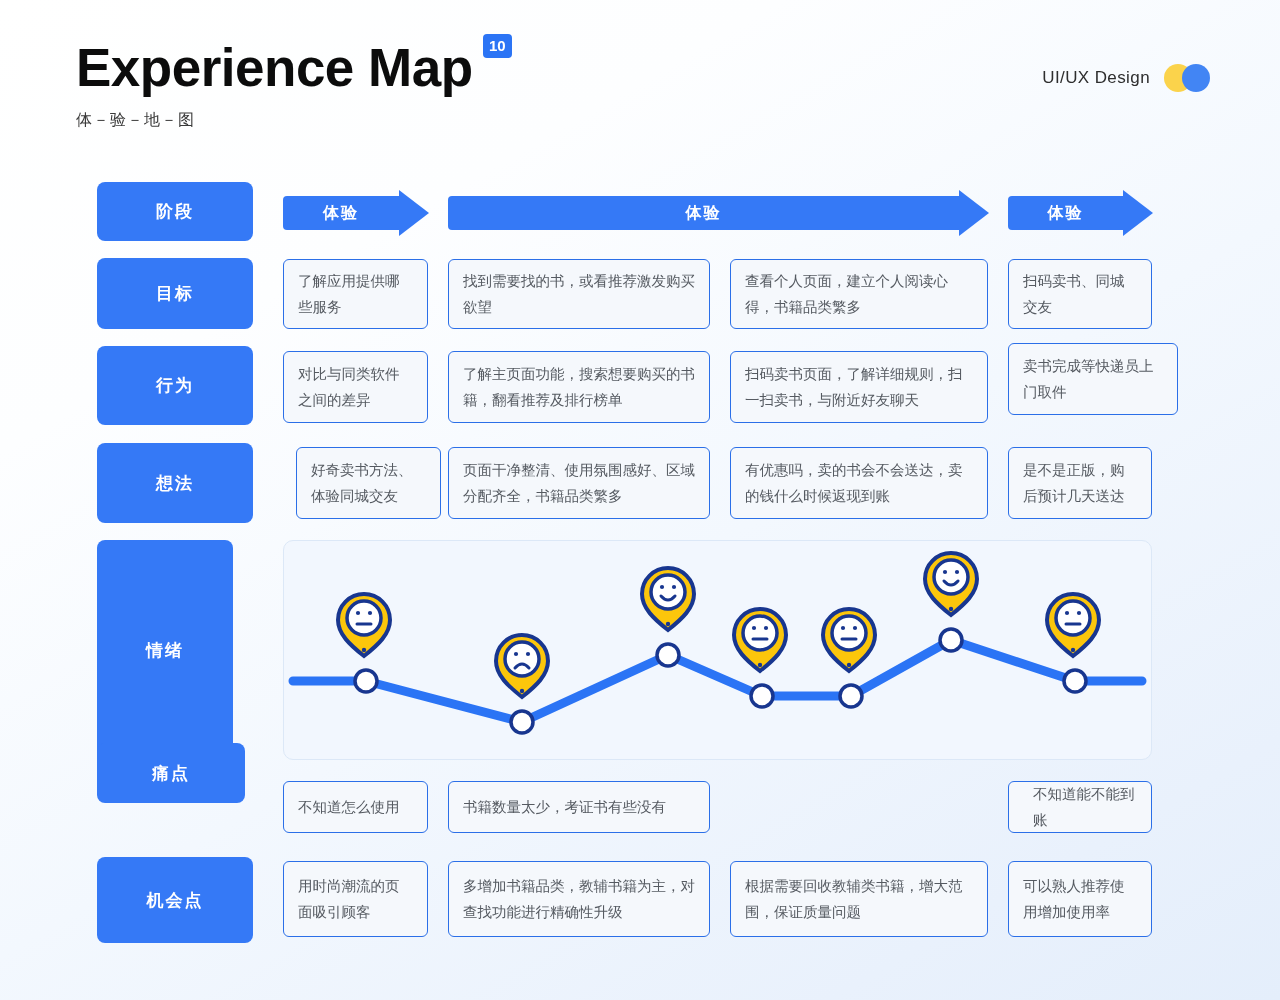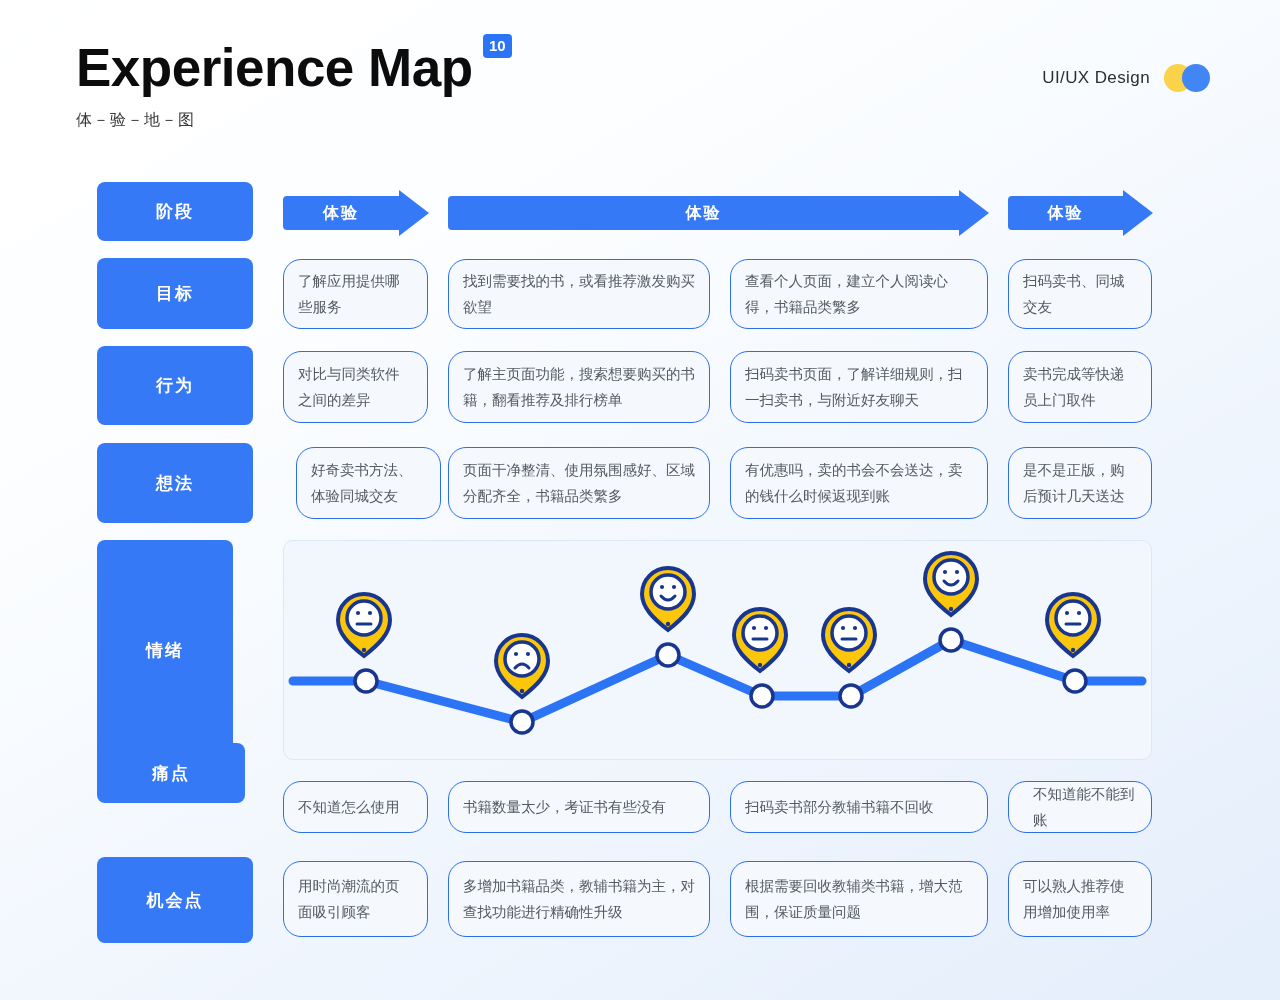--- a/index.html
+++ b/index.html
@@ -38,21 +38,21 @@
   #map-grid{position:absolute;left:0;top:0;width:1280px;height:1000px;}
 
   .row-label{
     position:absolute;background:#3579F6;border-radius:8px;
     color:#FFFFFF;font-size:17px;font-weight:bold;letter-spacing:2px;
     display:flex;align-items:center;justify-content:center;
     font-family:"DejaVu Sans",sans-serif;
   }
 
   .card{
-    position:absolute;background:#F5F8FC;border:1px solid #2B6FE8;border-radius:18px;
+    position:absolute;background:#F5F8FC;border:1px solid #2B6FE8;border-radius:6px;
     box-sizing:border-box;display:flex;align-items:center;
     padding:10px 14px;
     font-size:14.5px;color:#555A61;line-height:26px;
     font-family:"DejaVu Sans",sans-serif;
   }
 
   
   .stage-arrow{position:absolute;height:46px;padding-left:40px;}
   .stage-arrow .arrow-body{
     position:absolute;left:0;top:6px;height:34px;background:#3579F6;
@@ -130,21 +130,21 @@
   </div>
 
   <div class="card" style="left:283px;top:259px;width:145px;height:70px;">了解应用提供哪些服务</div>
   <div class="card" style="left:448px;top:259px;width:262px;height:70px;">找到需要找的书，或看推荐激发购买欲望</div>
   <div class="card" style="left:730px;top:259px;width:258px;height:70px;">查看个人页面，建立个人阅读心得，书籍品类繁多</div>
   <div class="card" style="left:1008px;top:259px;width:144px;height:70px;">扫码卖书、同城交友</div>
 
   <div class="card" style="left:283px;top:351px;width:145px;height:72px;">对比与同类软件之间的差异</div>
   <div class="card" style="left:448px;top:351px;width:262px;height:72px;">了解主页面功能，搜索想要购买的书籍，翻看推荐及排行榜单</div>
   <div class="card" style="left:730px;top:351px;width:258px;height:72px;">扫码卖书页面，了解详细规则，扫一扫卖书，与附近好友聊天</div>
-  <div class="card" style="left:1008px;top:351px;width:144px;height:72px;">卖书完成等快递员上门取件</div>
+  <div class="card" style="left:1008px;top:343px;width:170px;height:72px;">卖书完成等快递员上门取件</div>
 
   <div class="card" style="left:283px;top:447px;width:145px;height:72px;margin-left:13px;">好奇卖书方法、体验同城交友</div>
   <div class="card" style="left:448px;top:447px;width:262px;height:72px;">页面干净整清、使用氛围感好、区域分配齐全，书籍品类繁多</div>
   <div class="card" style="left:730px;top:447px;width:258px;height:72px;">有优惠吗，卖的书会不会送达，卖的钱什么时候返现到账</div>
   <div class="card" style="left:1008px;top:447px;width:144px;height:72px;">是不是正版，购后预计几天送达</div>
 
   <div id="emotion-panel"></div>
   <svg id="emotion-svg" width="869" height="220" viewBox="0 0 869 220">
       <path d="M10 141 L83 141 L239 182 L385 115 L479 156 L568 156 L668 100 L792 141 L859 141" fill="none" stroke="#2B74F5" stroke-width="9" stroke-linecap="round" stroke-linejoin="round"></path>
       <g transform="translate(81,80)">
@@ -207,21 +207,20 @@
       <circle cx="239" cy="182" r="11" fill="#FFFFFF" stroke="#18368F" stroke-width="3.5"></circle>
       <circle cx="385" cy="115" r="11" fill="#FFFFFF" stroke="#18368F" stroke-width="3.5"></circle>
       <circle cx="479" cy="156" r="11" fill="#FFFFFF" stroke="#18368F" stroke-width="3.5"></circle>
       <circle cx="568" cy="156" r="11" fill="#FFFFFF" stroke="#18368F" stroke-width="3.5"></circle>
       <circle cx="668" cy="100" r="11" fill="#FFFFFF" stroke="#18368F" stroke-width="3.5"></circle>
       <circle cx="792" cy="141" r="11" fill="#FFFFFF" stroke="#18368F" stroke-width="3.5"></circle>
     </svg>
 
   <div class="card" style="left:283px;top:781px;width:145px;height:52px;">不知道怎么使用</div>
   <div class="card" style="left:448px;top:781px;width:262px;height:52px;">书籍数量太少，考证书有些没有</div>
-  <div class="card" style="left:730px;top:781px;width:258px;height:52px;">扫码卖书部分教辅书籍不回收</div>
   <div class="card" style="left:1008px;top:781px;width:144px;height:52px;padding-left:24px;">不知道能不能到账</div>
 
   <div class="card" style="left:283px;top:861px;width:145px;height:76px;">用时尚潮流的页面吸引顾客</div>
   <div class="card" style="left:448px;top:861px;width:262px;height:76px;">多增加书籍品类，教辅书籍为主，对查找功能进行精确性升级</div>
   <div class="card" style="left:730px;top:861px;width:258px;height:76px;">根据需要回收教辅类书籍，增大范围，保证质量问题</div>
   <div class="card" style="left:1008px;top:861px;width:144px;height:76px;">可以熟人推荐使用增加使用率</div>
 
 </div>
 
 </body></html>

